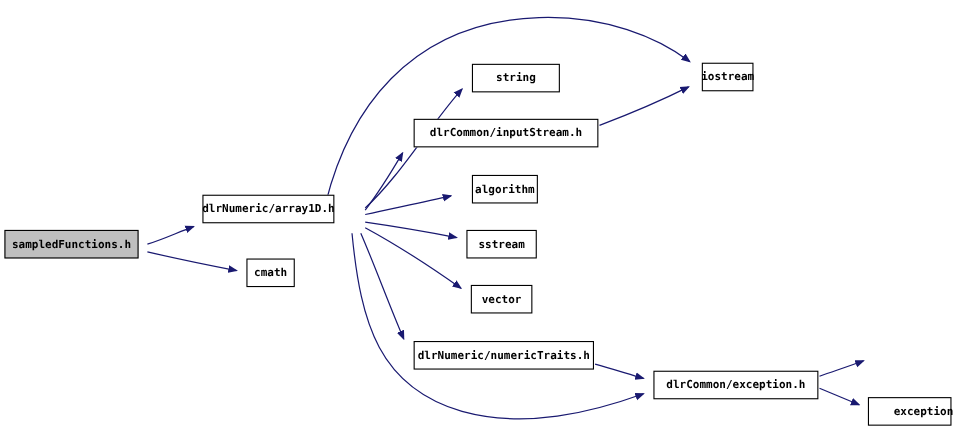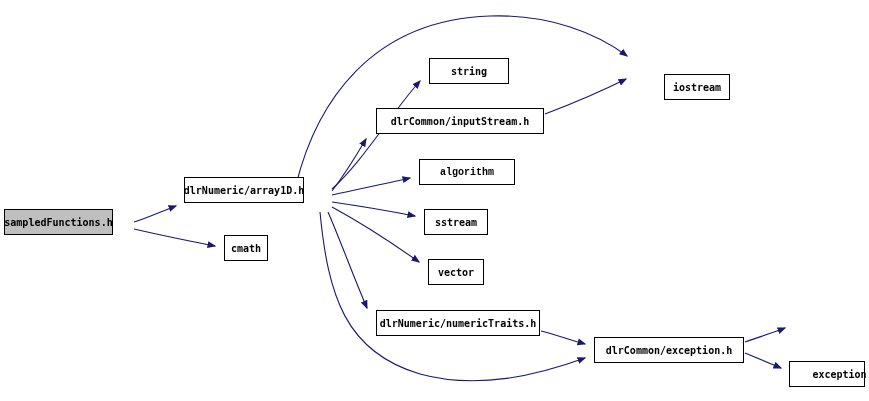--- a/index.html
+++ b/index.html
@@ -64,33 +64,33 @@
       <path d="M 332 202 C 360 206, 389 211, 415 216" marker-end="url(#arrow)"></path>
       <path d="M 332 207 C 367 226, 395 245, 419 262" marker-end="url(#arrow)"></path>
       <path d="M 328 212 C 341 242, 354 278, 367 308" marker-end="url(#arrow)"></path>
       <path d="M 320 212 C 328 295, 345 352, 420 374 C 478 390, 538 375, 585 358" marker-end="url(#arrow)"></path>
       <path d="M 541 331 C 556 335, 571 340, 585 344" marker-end="url(#arrow)"></path>
       <path d="M 745 342 C 759 337, 772 333, 785 328" marker-end="url(#arrow)"></path>
       <path d="M 745 353 C 757 358, 769 363, 781 368" marker-end="url(#arrow)"></path>
     </g>
   </svg>
 
-  <div class="node main" style="left:4px;   top:209px; width:109px;">sampledFunctions.h</div>
+  <div class="node main" style="left:4px;   top:209px; width:122px;">sampledFunctions.h</div>
 
   <div class="node" style="left:184px; top:177px; width:120px;">dlrNumeric/array1D.h</div>
 
   <div class="node" style="left:224px; top:235px; width:44px;">cmath</div>
 
   <div class="node" style="left:429px; top:58px; width:80px;">string</div>
 
   <div class="node" style="left:376px; top:108px; width:168px;">dlrCommon/inputStream.h</div>
 
-  <div class="node" style="left:664px; top:57px; width:66px;margin-top:17px;">iostream</div>
+  <div class="node" style="left:638px; top:57px; width:47px;">iostream</div>
 
-  <div class="node" style="left:419px; top:159px; width:96px;font-family:Liberation Mono, monospace;">algorithm</div>
+  <div class="node" style="left:429px; top:159px; width:60px;">algorithm</div>
 
   <div class="node" style="left:424px; top:209px; width:64px;">sstream</div>
 
   <div class="node" style="left:428px; top:259px; width:56px;text-align:right;">vector</div>
 
   <div class="node" style="left:376px; top:310px; width:164px;">dlrNumeric/numericTraits.h</div>
 
   <div class="node" style="left:594px; top:337px; width:150px;">dlrCommon/exception.h</div>
 
 

